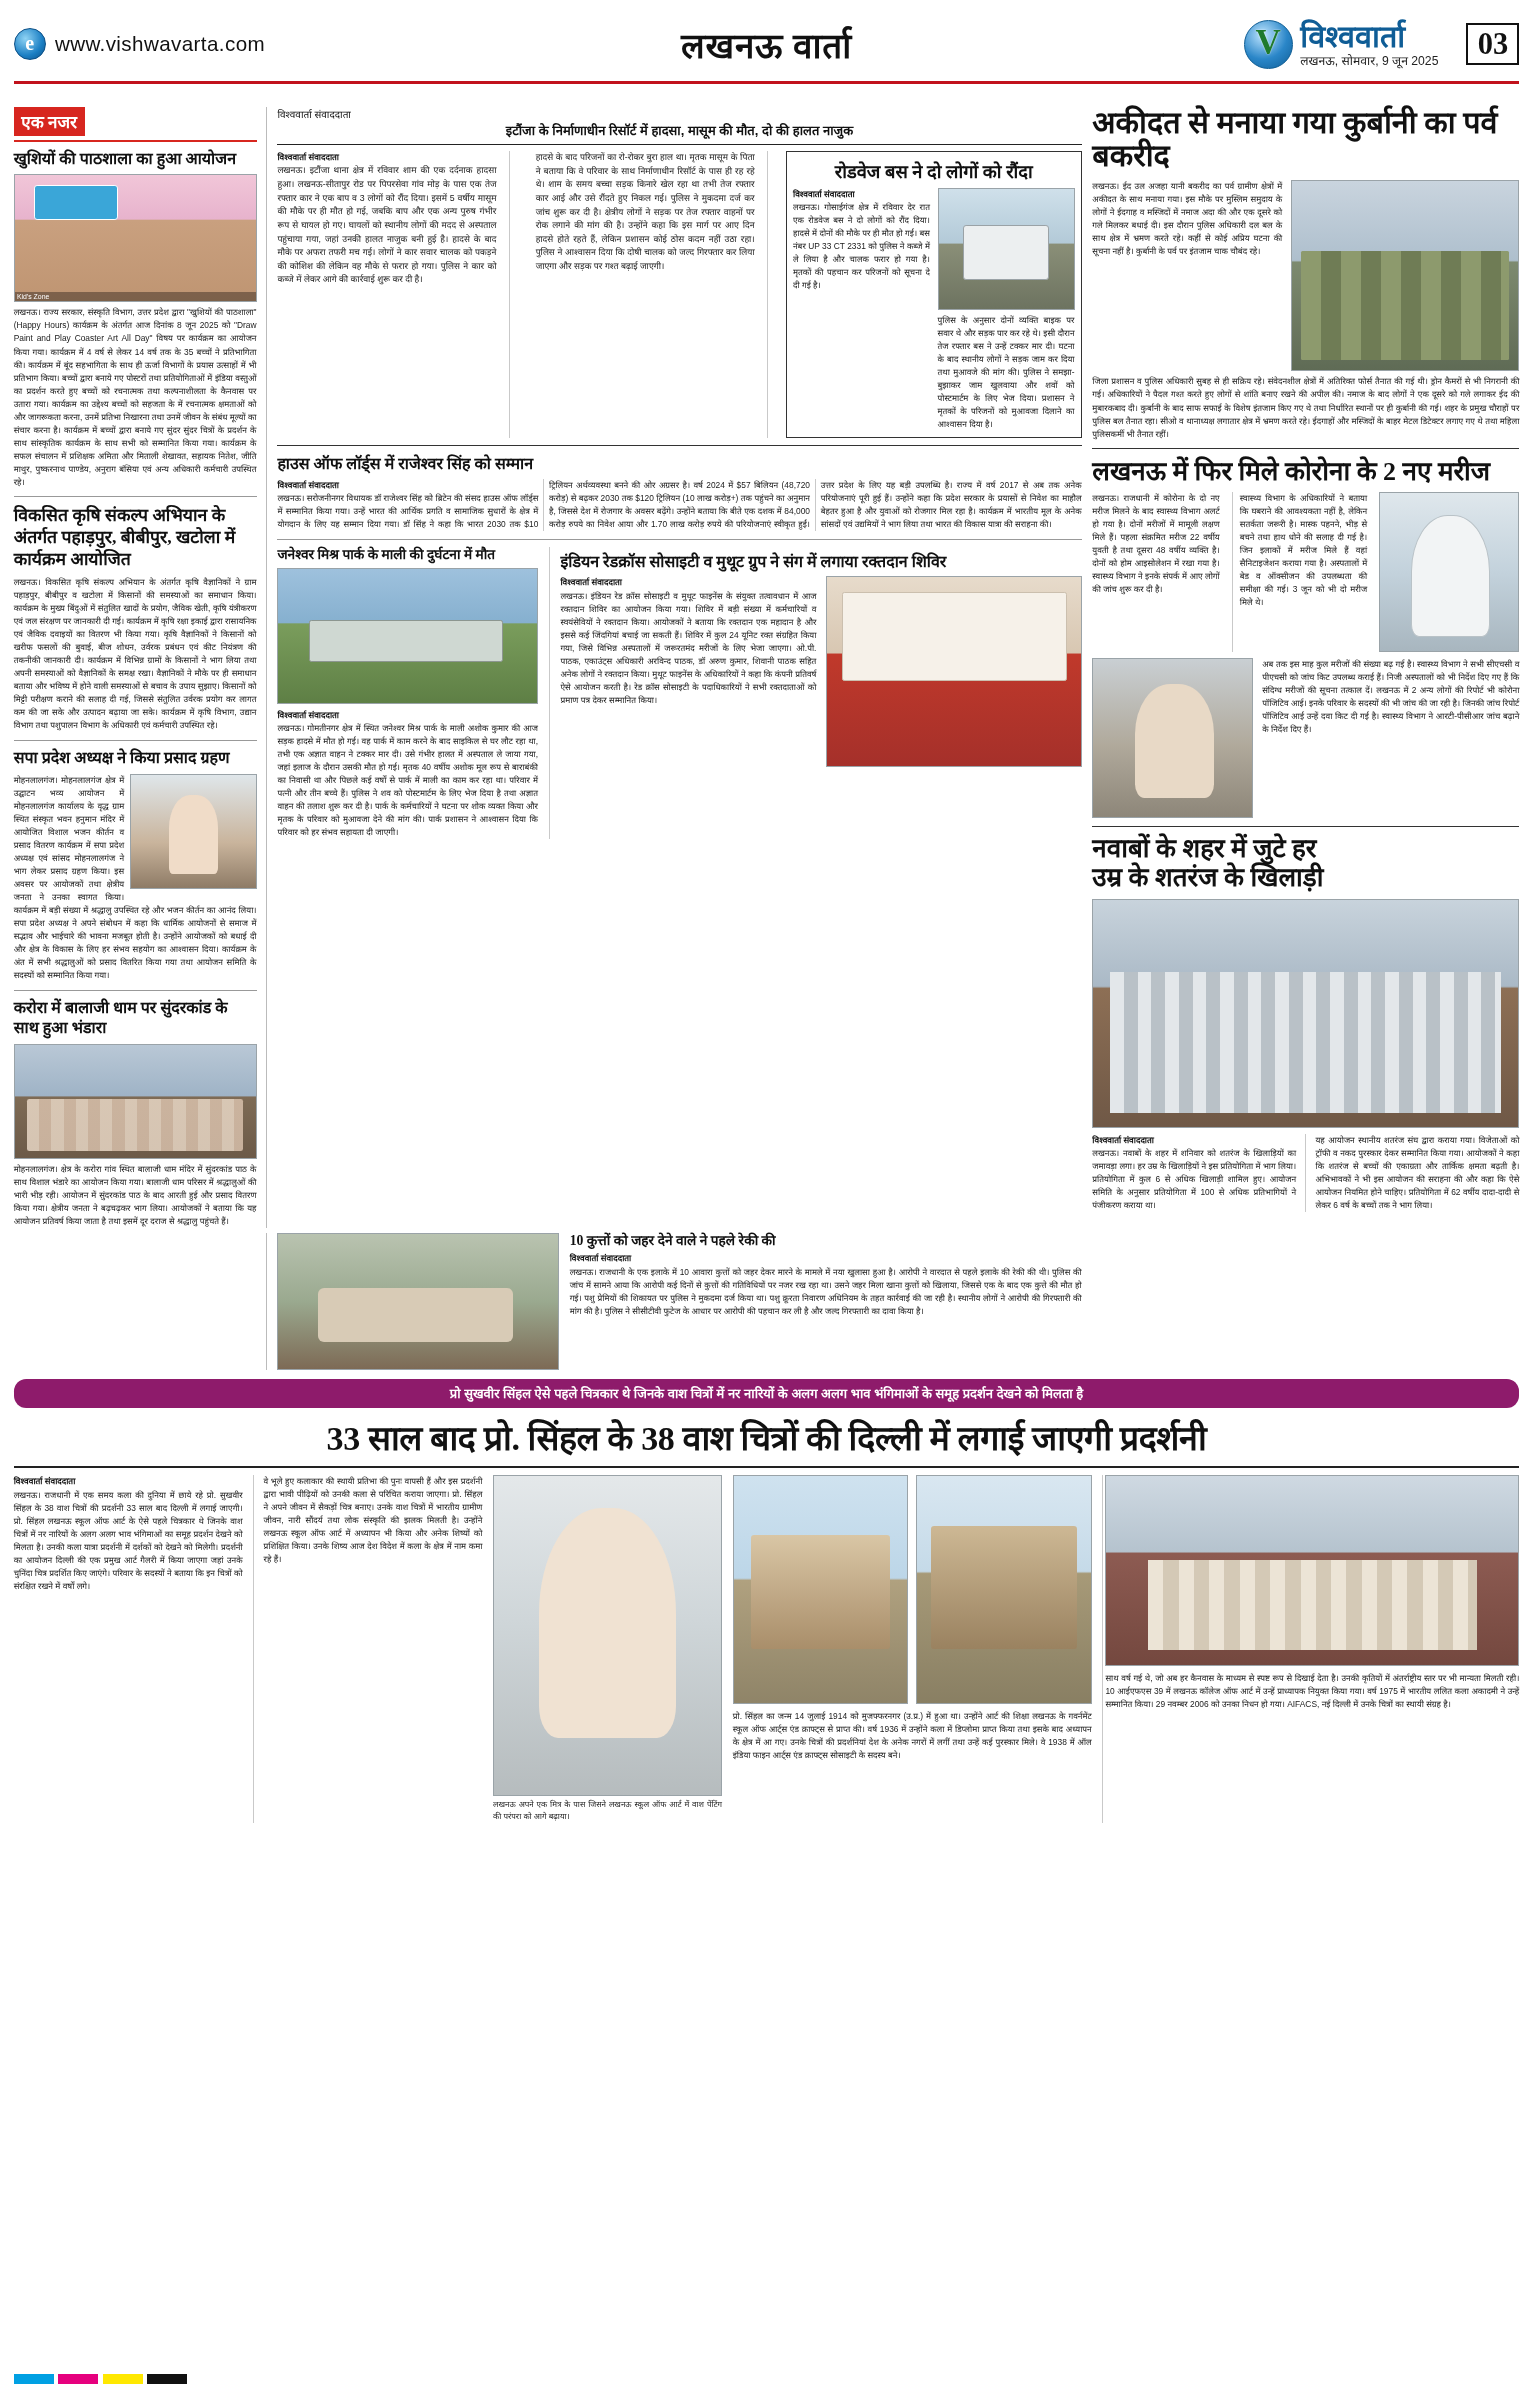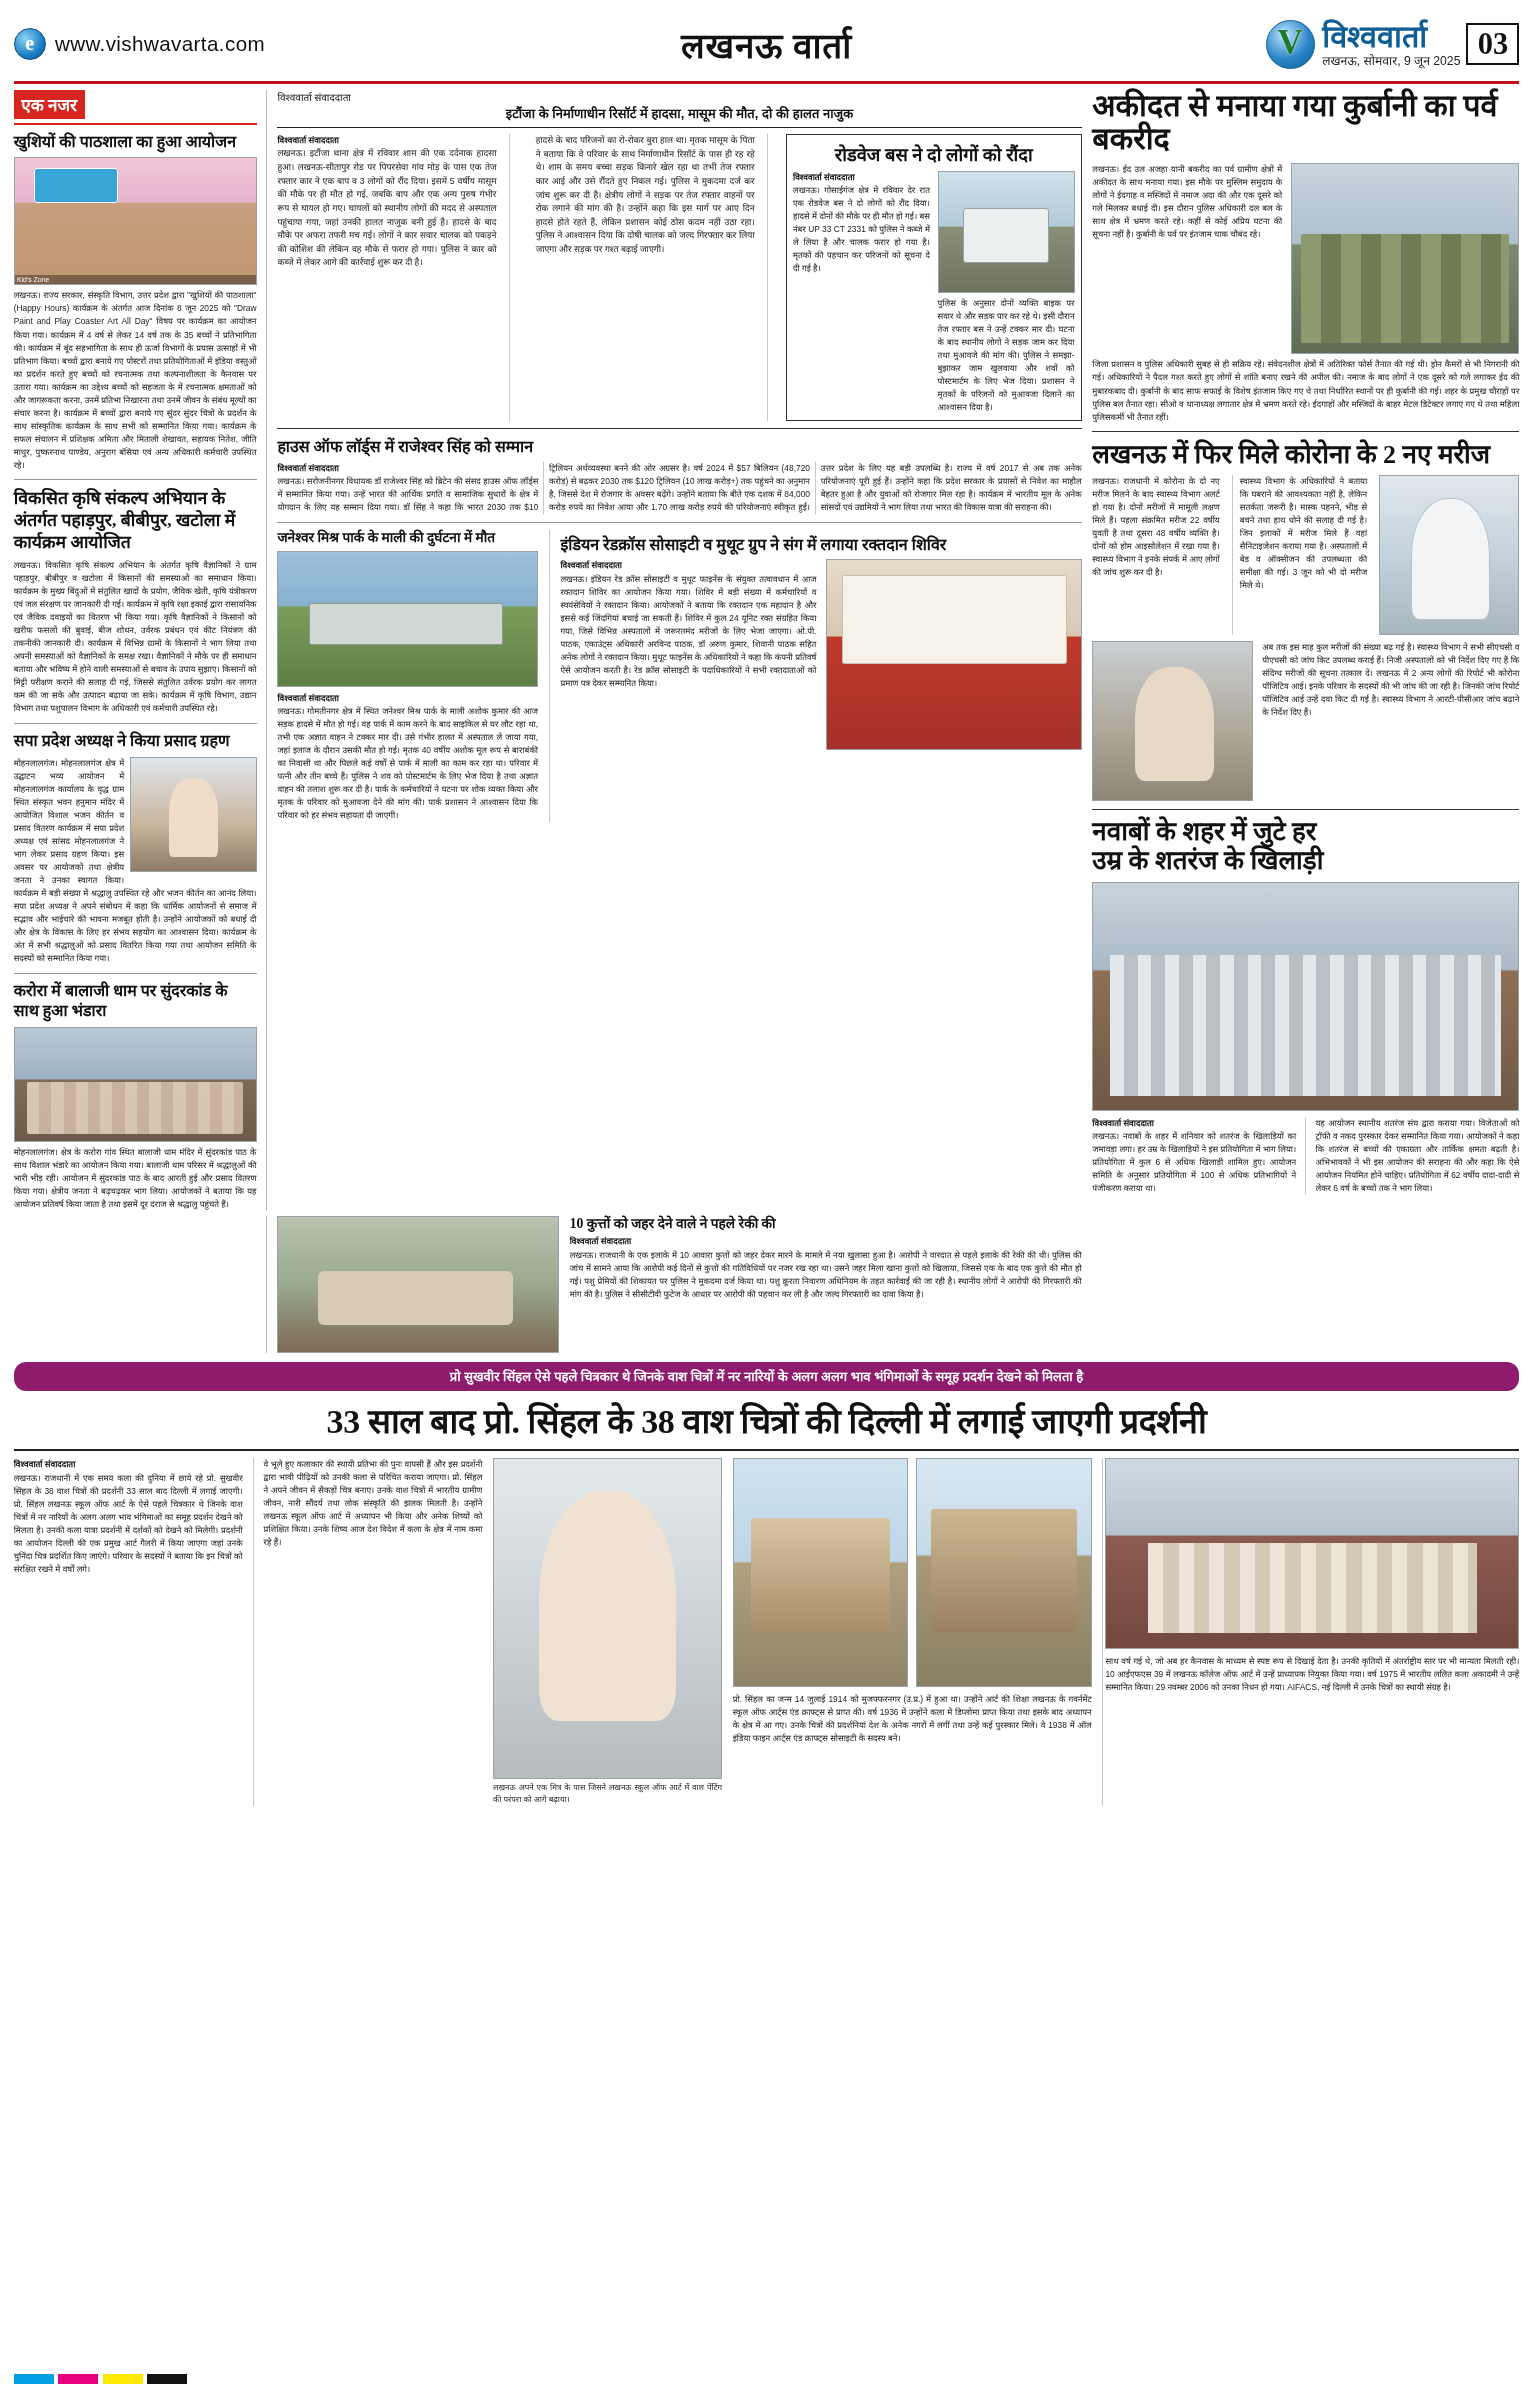--- a/index.html
+++ b/index.html
@@ -20,42 +20,42 @@
     background:radial-gradient(circle at 35% 32%, #8fd3f4 0%, #1b7fc4 60%, #0b4f86 100%);
     border:1.5px solid #0b4f86; position:relative; flex:0 0 auto;
   }
   .globe::after{
     content:"e"; position:absolute; left:50%; top:50%; transform:translate(-50%,-54%);
     color:#fff; font-weight:bold; font-size:20px; font-family:"Liberation Serif", serif;
   }
   .site-url { font-size:20.6px; letter-spacing:0.4px; margin-left:9.2px; color:#111; font-family:"Liberation Sans", sans-serif; }
   .mh-center { flex:1; text-align:center; }
   .mh-center .sec-title { font-size:35px; font-weight:bold; font-family:"Liberation Serif", serif; letter-spacing:0.8px; }
-  .mh-right { width:458px; display:flex; align-items:center; justify-content:flex-end; gap:6px; }
+  .mh-right { width:458px; display:flex; align-items:center; justify-content:flex-end; gap:28px; }
   .logo-wrap { display:flex; align-items:center; gap:7.6px; }
   .logo-mark {
     width:49px;height:49px;border-radius:50%;
     background:radial-gradient(circle at 38% 30%, #bfe5ff 0%, #2a86c8 55%, #0f5d96 100%);
     border:1.5px solid #0e5c93; position:relative;
   }
   .logo-mark::before{
     content:"V"; position:absolute; left:50%; top:50%; transform:translate(-50%,-52%);
     color:#1f7a2e; font-weight:bold; font-size:35px; font-family:"Liberation Serif", serif;
     text-shadow:0 0 1.5px #fff;
   }
   .brand-text { line-height:1.05; }
   .brand-name { font-size:30.5px; font-weight:bold; font-family:"Liberation Serif", serif; color:#0f5d96; }
   .brand-sub { font-size:12.2px; color:#222; margin-top:2.3px; }
   .page-no {
     border:2.3px solid #111; font-size:30.5px; font-weight:bold; padding:1.5px 9.2px;
     font-family:"Liberation Serif", serif;
   }
 
   
-  .body-grid { display:flex; gap:10.7px; margin-top:6px;justify-content:center; }
+  .body-grid { display:flex; gap:10.7px; margin-top:23px;justify-content:center; }
   .col-left { width:253px; border-right:0.8px solid #bbb; padding-right:9.2px; }
   .col-mid  { flex:1; }
   .col-right{ width:427px; }
 
   .hr { border:0; border-top:0.8px solid #999; margin:7.6px 0; }
   .hr-thick { border:0; border-top:1.5px solid #333; margin:7.6px 0; }
 
   
   .ek-nazar {
     background:#d7261f; color:#fff; font-weight:bold; font-size:17px;

